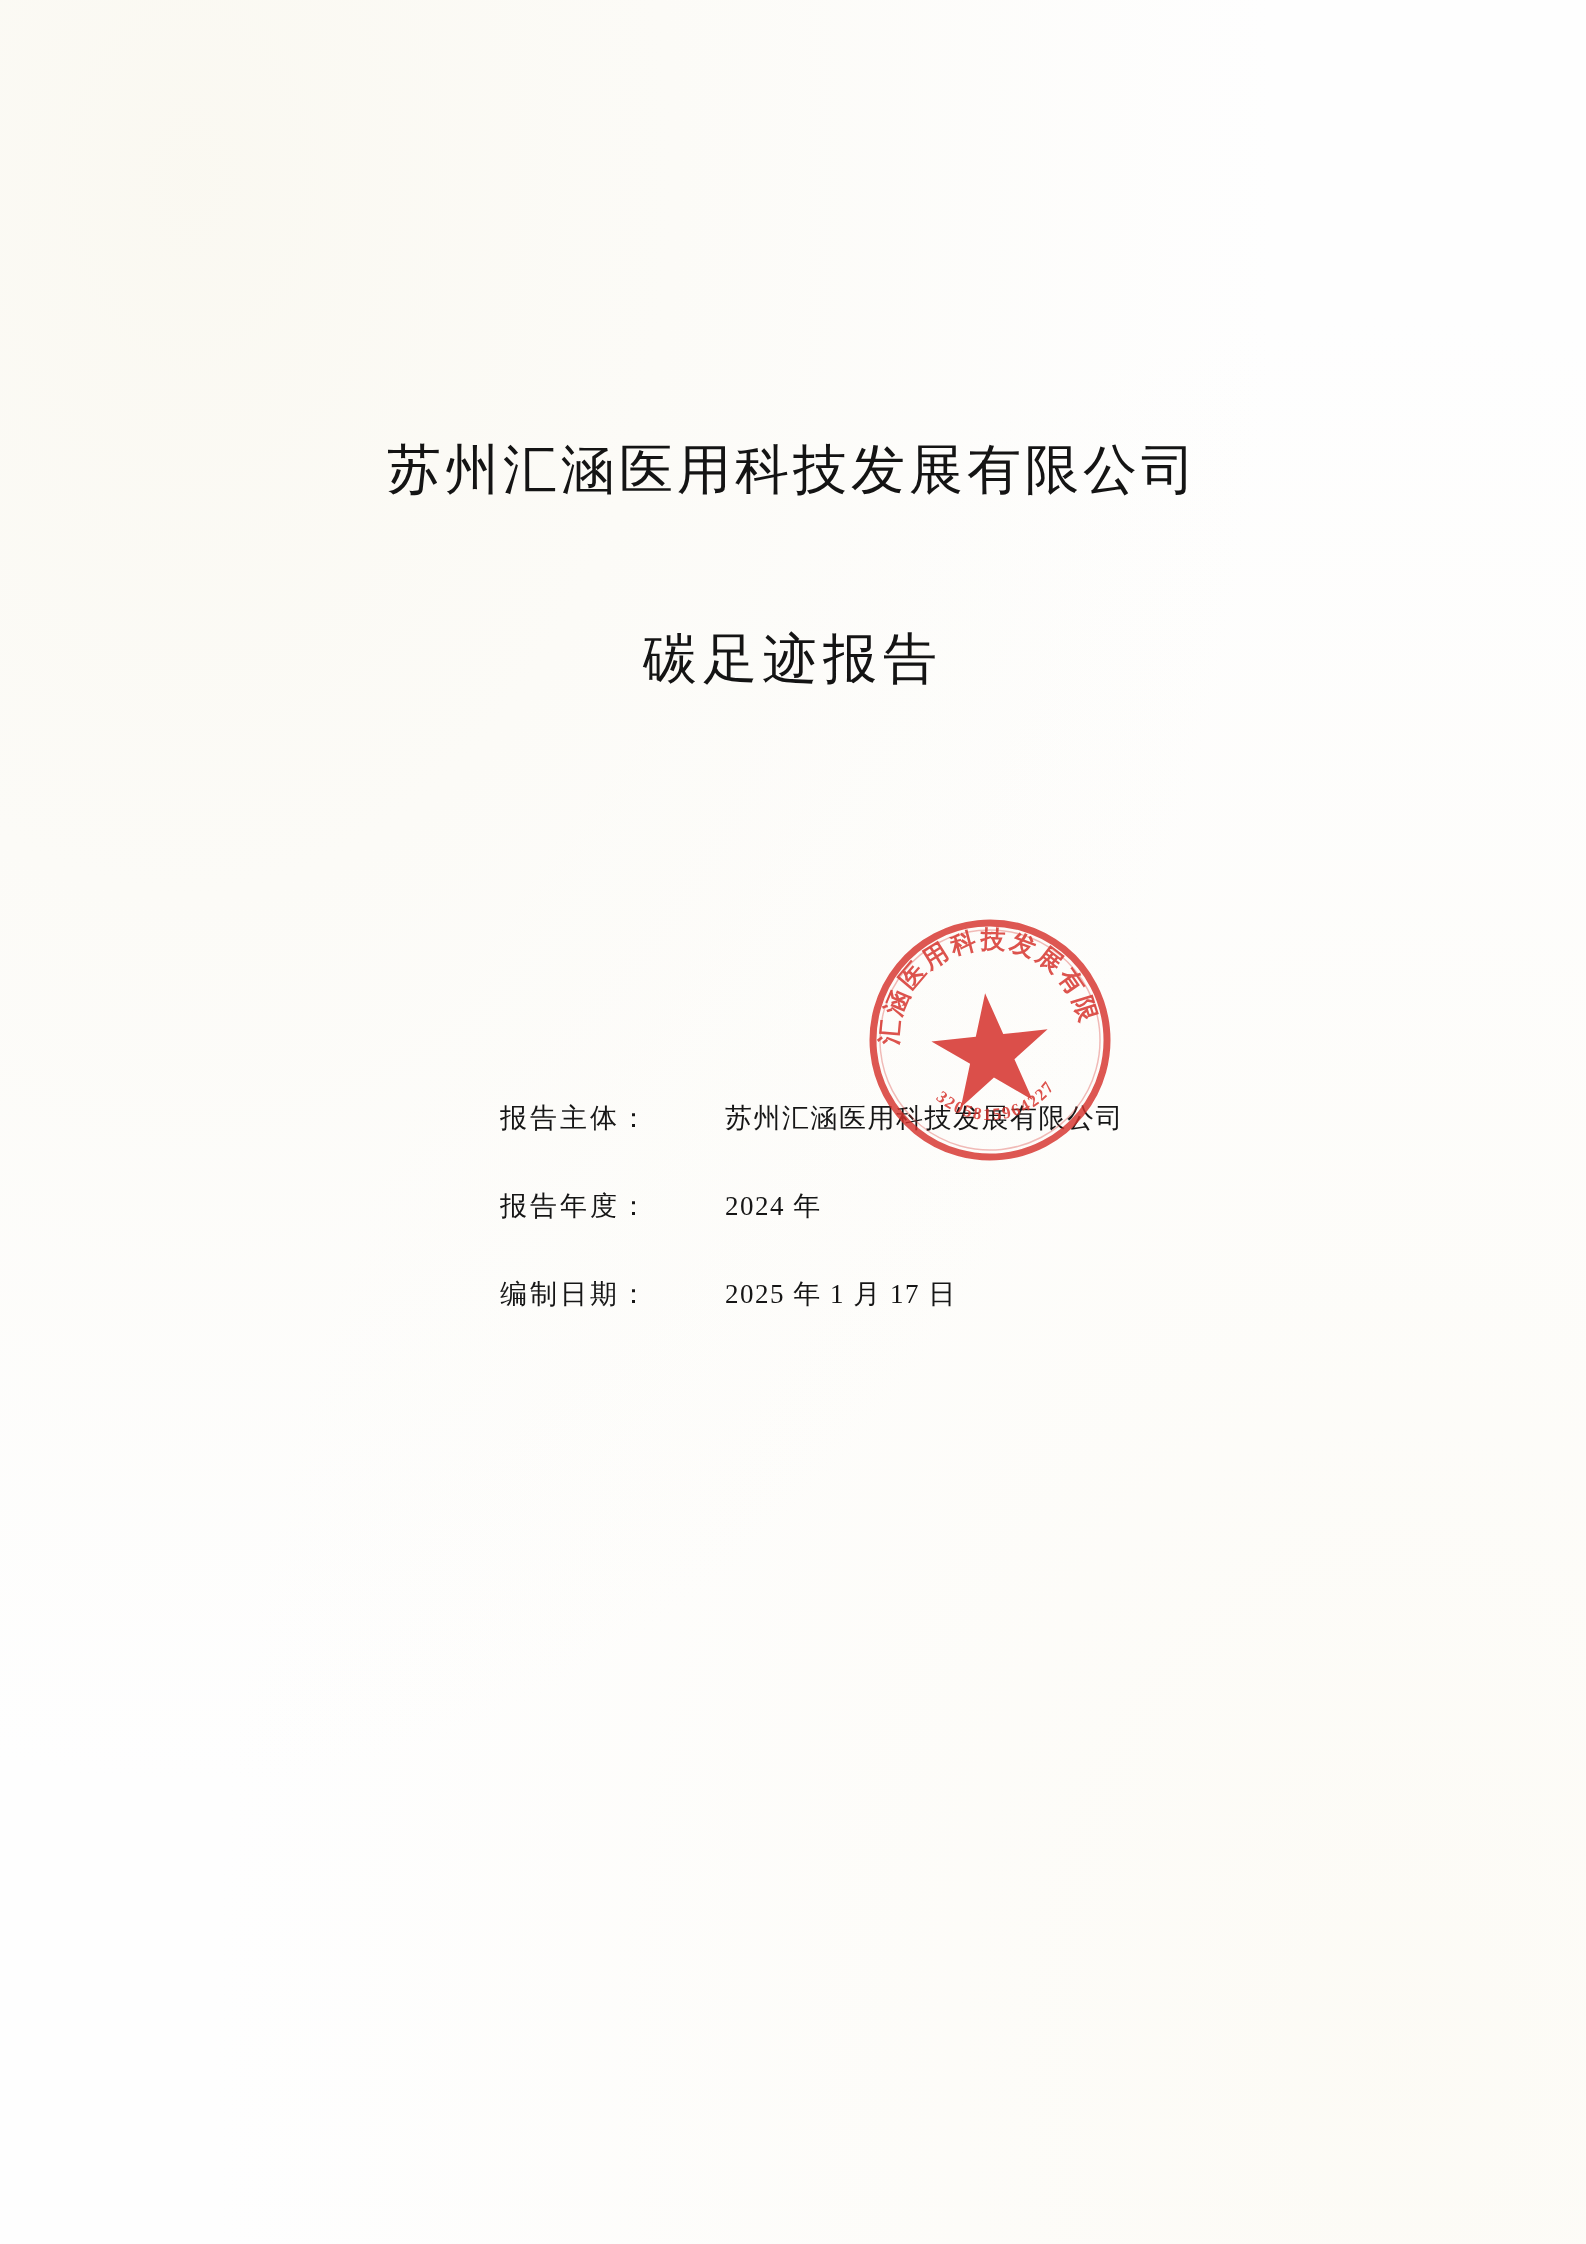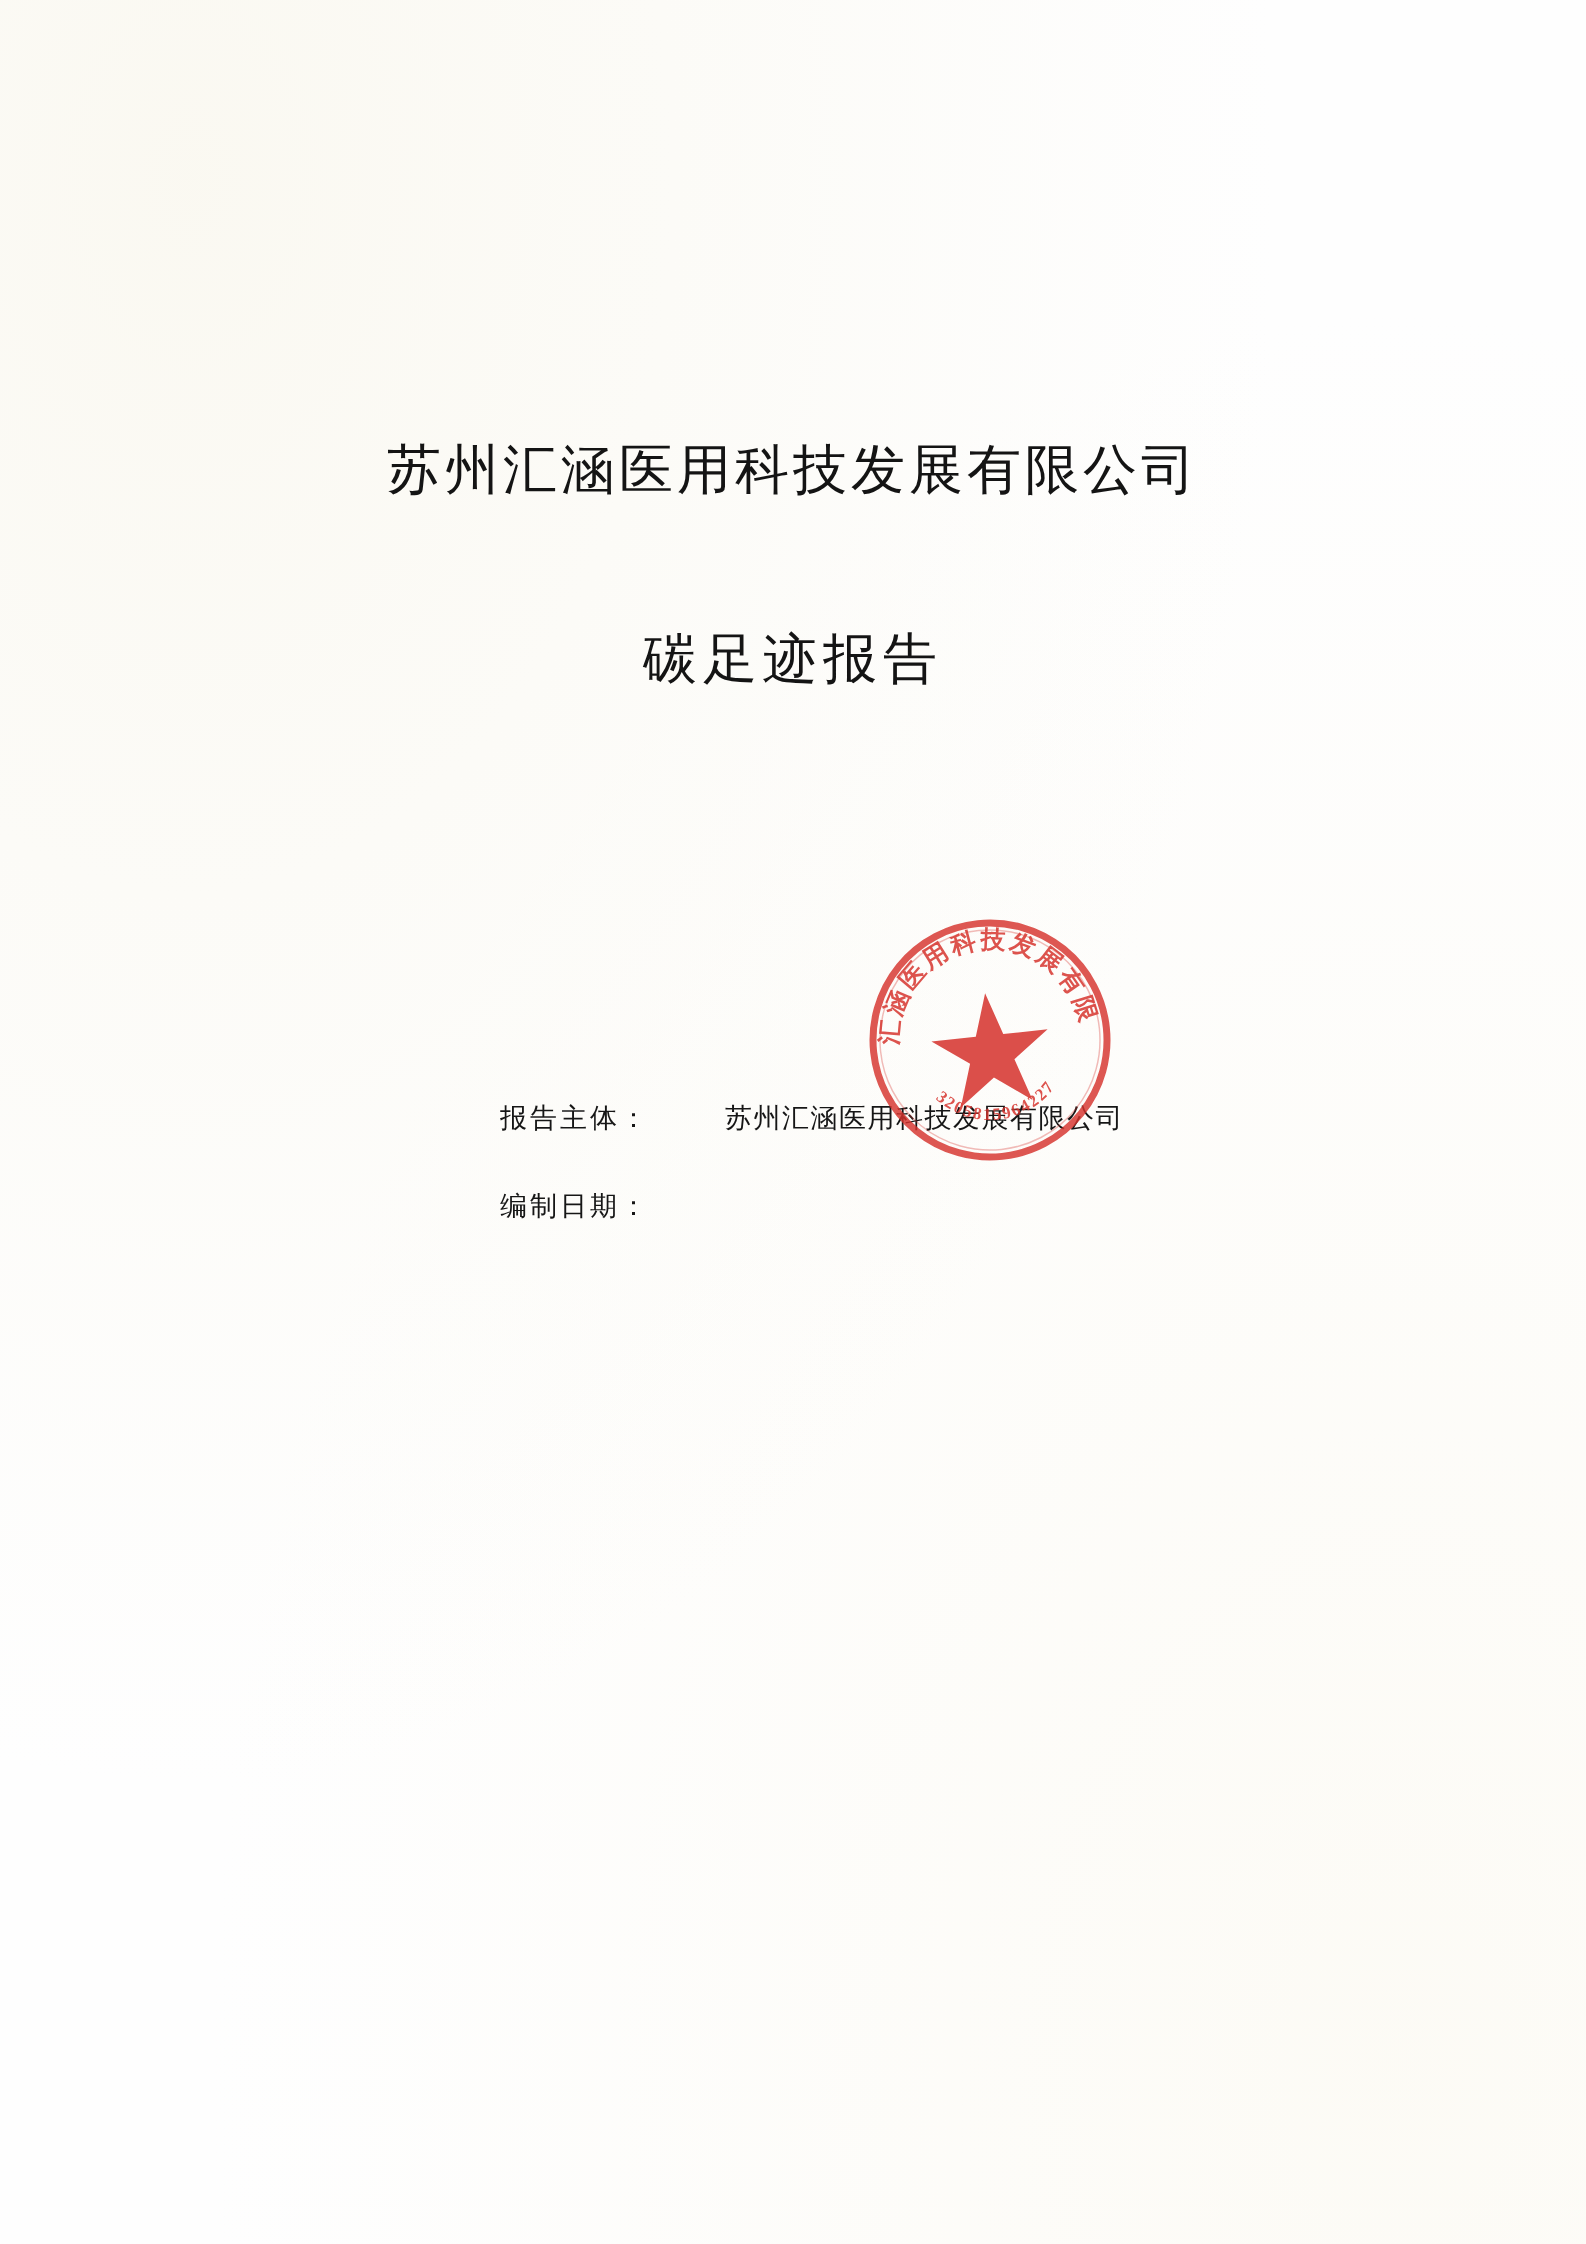--- a/index.html
+++ b/index.html
@@ -114,23 +114,28 @@
     <div class="doc-subtitle">碳足迹报告</div>
   </div>
 
   <div class="meta-block">
 
     <div class="meta-row">
       <div class="meta-label">报告主体：</div>
       <div class="meta-value">苏州汇涵医用科技发展有限公司</div>
     </div>
 
+    <div class="meta-row">
+      <div class="meta-label">报告年度：</div>
+      <div class="meta-value">2024 年</div>
+    </div>
 
     <div class="meta-row">
       <div class="meta-label">编制日期：</div>
+      <div class="meta-value">2025 年 1 月 17 日</div>
     </div>
 
   </div>
 
   <div class="seal">
     <svg width="250" height="250" viewBox="0 0 250 250" xmlns="http://www.w3.org/2000/svg">
       <defs>
         <path id="sealArcTop" d="M 33,125 A 92,92 0 0 1 217,125"></path>
         <path id="sealArcBottom" d="M 45,125 A 80,80 0 0 0 205,125"></path>
       </defs>

